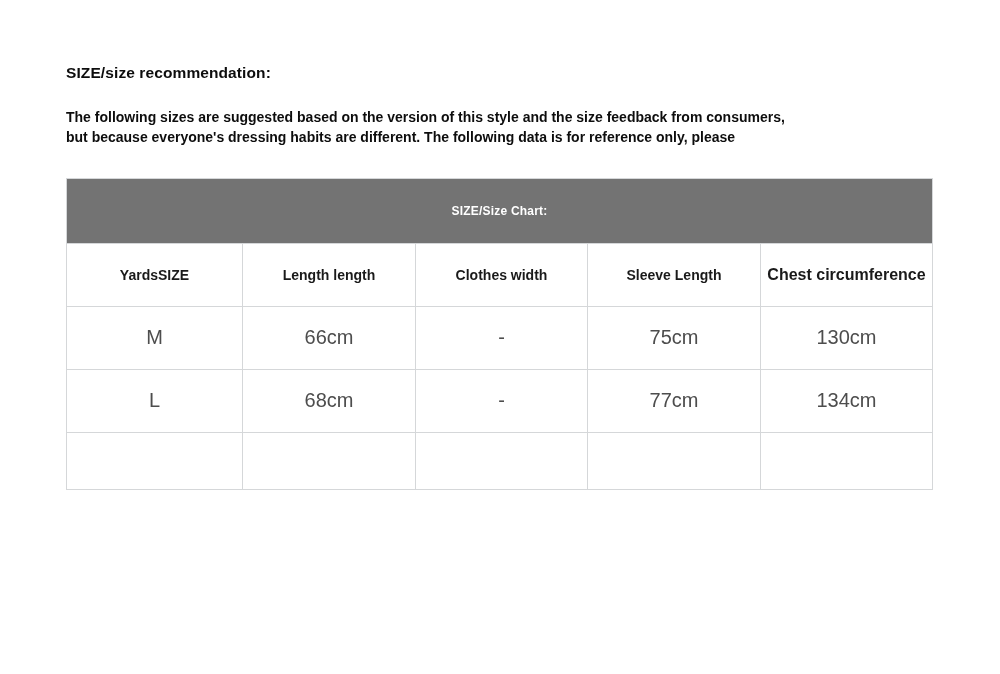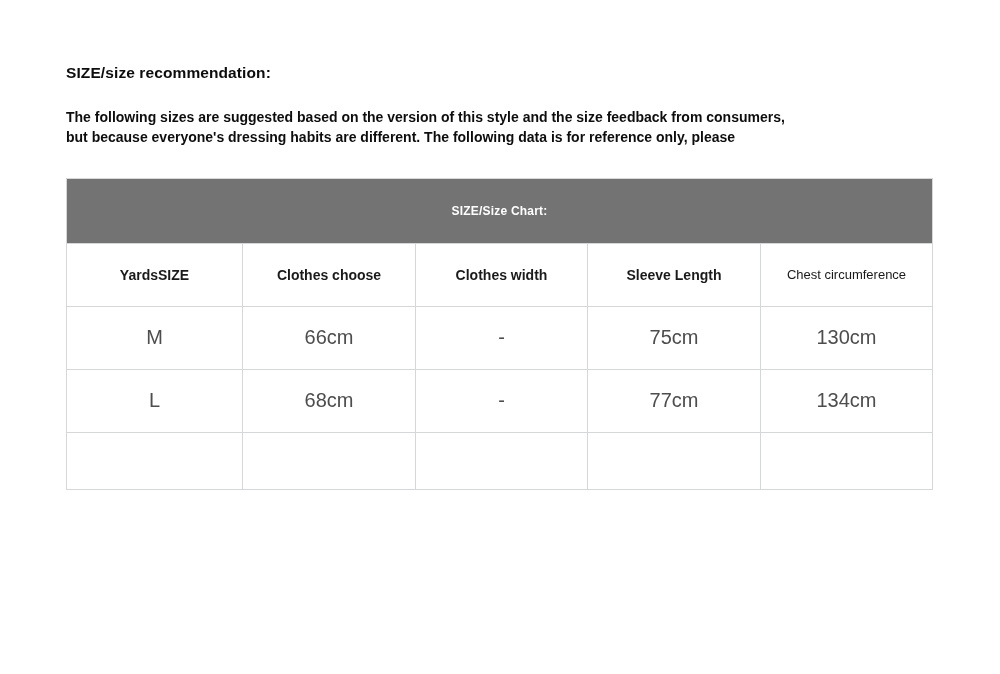--- a/index.html
+++ b/index.html
@@ -61,22 +61,22 @@
     font-weight: bold;
     letter-spacing: 0.2px;
   }
   .header-row td {
     height: 62px;
     font-size: 14px;
     font-weight: bold;
     color: #1a1a1a;
   }
   .header-row td.small {
-    font-size: 13px;
-    font-weight: normal;
+    font-size: 16px;
+    font-weight: bold;
   }
   .data-row td {
     height: 62px;
     font-size: 20px;
     color: #4d4d4d;
     font-weight: normal;
   }
   .empty-row td {
     height: 56px;
   }
@@ -105,21 +105,21 @@
       <col class="col-3">
       <col class="col-4">
       <col class="col-5">
     </colgroup>
     <tbody>
       <tr class="chart-title-row">
         <td colspan="5">SIZE/Size Chart:</td>
       </tr>
       <tr class="header-row">
         <td>YardsSIZE</td>
-        <td>Clothes choose</td>
+        <td>Length length</td>
         <td>Clothes width</td>
         <td>Sleeve Length</td>
         <td class="small">Chest circumference</td>
       </tr>
       <tr class="data-row">
         <td>M</td>
         <td>66cm</td>
         <td>-</td>
         <td>75cm</td>
         <td>130cm</td>

